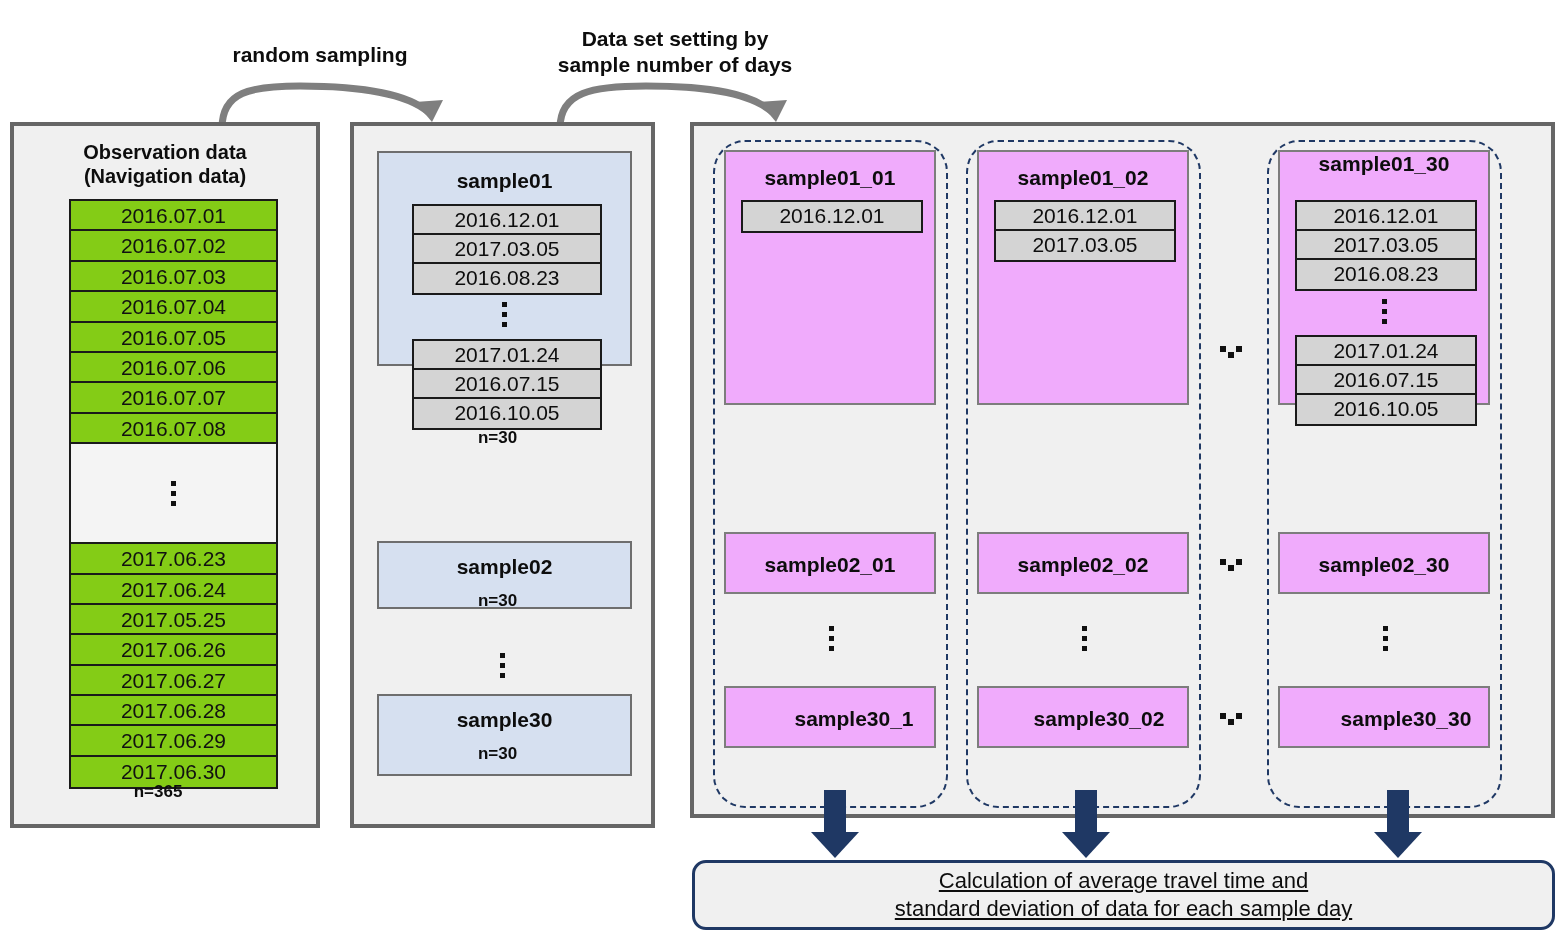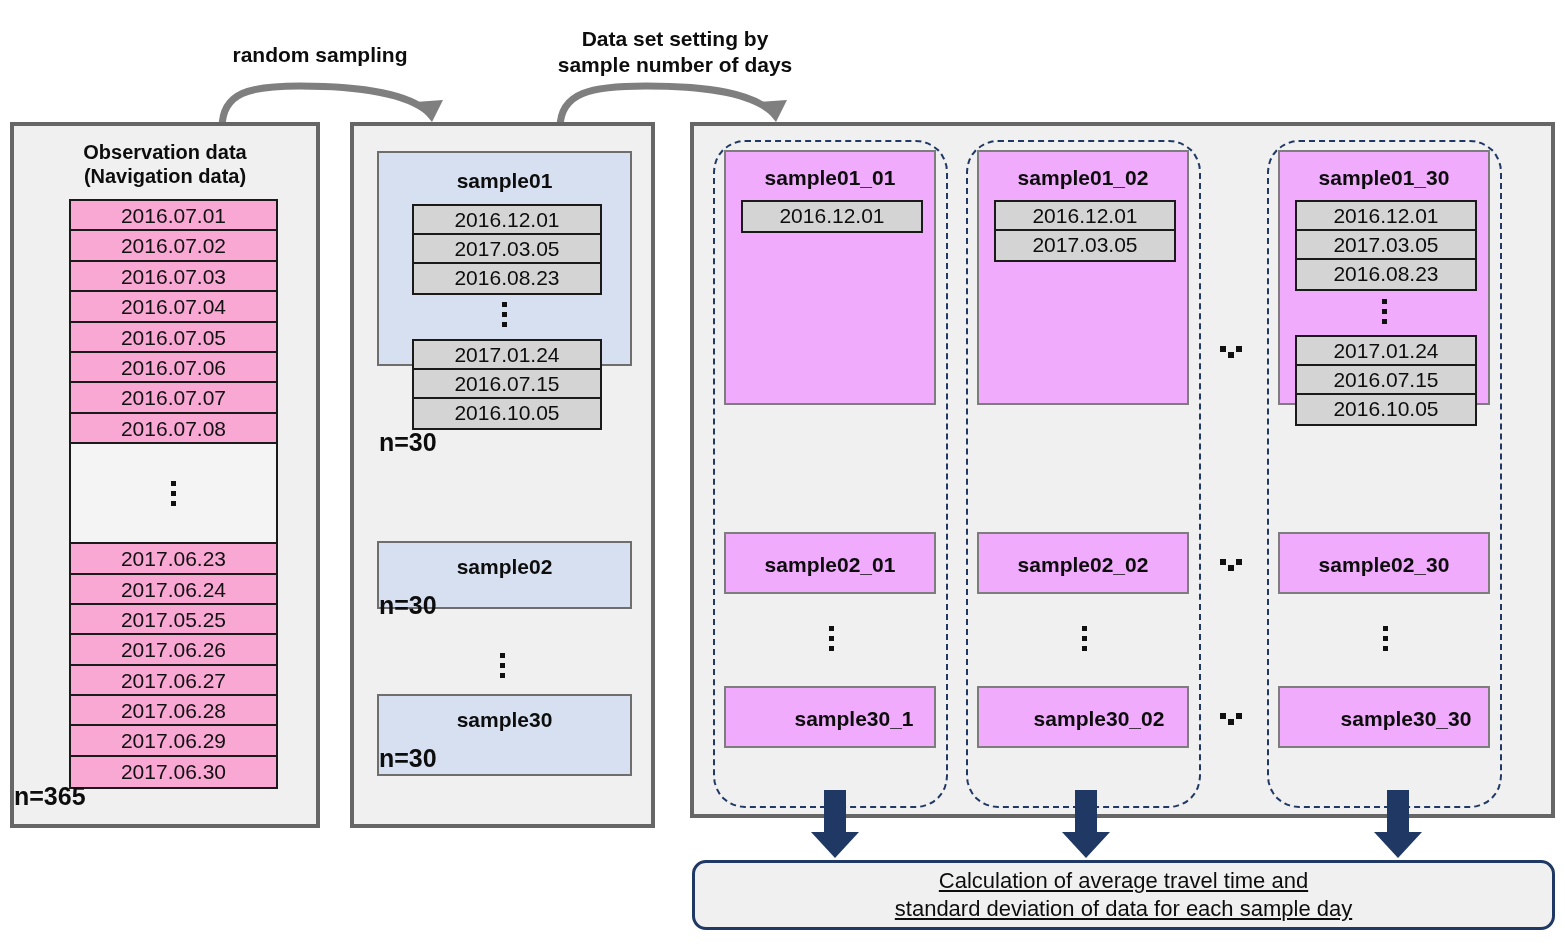--- a/index.html
+++ b/index.html
@@ -58,21 +58,21 @@
     top: 73px;
     border: 2px solid #1a1a1a;
     background: #d4d4d4;
   }
   .date-cell {
     height: 30.4px;
     line-height: 30px;
     text-align: center;
     font-size: 21px;
     border-bottom: 2px solid #1a1a1a;
-    background: #f9a8d4;
+    background: #84cc16;
     color: #111;
   }
   .date-cell:last-child { border-bottom: none; }
   .date-gap {
     height: 100px;
     background: #f4f4f4;
     border-bottom: 2px solid #1a1a1a;
     display: flex;
     align-items: center;
     justify-content: center;
@@ -86,22 +86,22 @@
   .vdots i {
     display: block;
     width: 5px; height: 5px;
     background: #111;
     margin: 5px 0;
   }
 
   .n-label {
     position: absolute;
     left: 0; right: 14px;
-    text-align: left;
-    font-size: 25px;
+    text-align: center;
+    font-size: 17px;
     font-weight: bold;
   }
 
   
   #mid-panel { left: 350px; top: 122px; width: 305px; height: 706px; }
 
   .sample-box {
     position: absolute;
     background: #d6e0f0;
     border: 2px solid #6e6e6e;
@@ -323,21 +323,21 @@
     <div class="ds-title" style="margin-top:19px;">sample30_02</div>
   </div>
 
   <div class="col-dots" style="left:514px; top:220px;"><i></i><i></i><i></i></div>
   <div class="col-dots" style="left:514px; top:433px;"><i></i><i></i><i></i></div>
   <div class="col-dots" style="left:514px; top:587px;"><i></i><i></i><i></i></div>
 
   <div class="dash-col" style="left:573px;"></div>
 
   <div class="ds-box" style="left:584px; top:24px; width:212px; height:255px;">
-    <div class="ds-title" style="margin-top:14px;">sample01_30</div>
+    <div class="ds-title" style="">sample01_30</div>
 
     <div class="inner-date-table" style="left:15px; width:182px; top:48px;">
       <div class="inner-date-cell">2016.12.01</div>
       <div class="inner-date-cell">2017.03.05</div>
       <div class="inner-date-cell">2016.08.23</div>
     </div>
 
     <div style="position:absolute; left:0; right:0; top:142px; text-align:center;">
       <span class="vdots" style="display:inline-block;"><i></i><i></i><i></i></span>
     </div>

